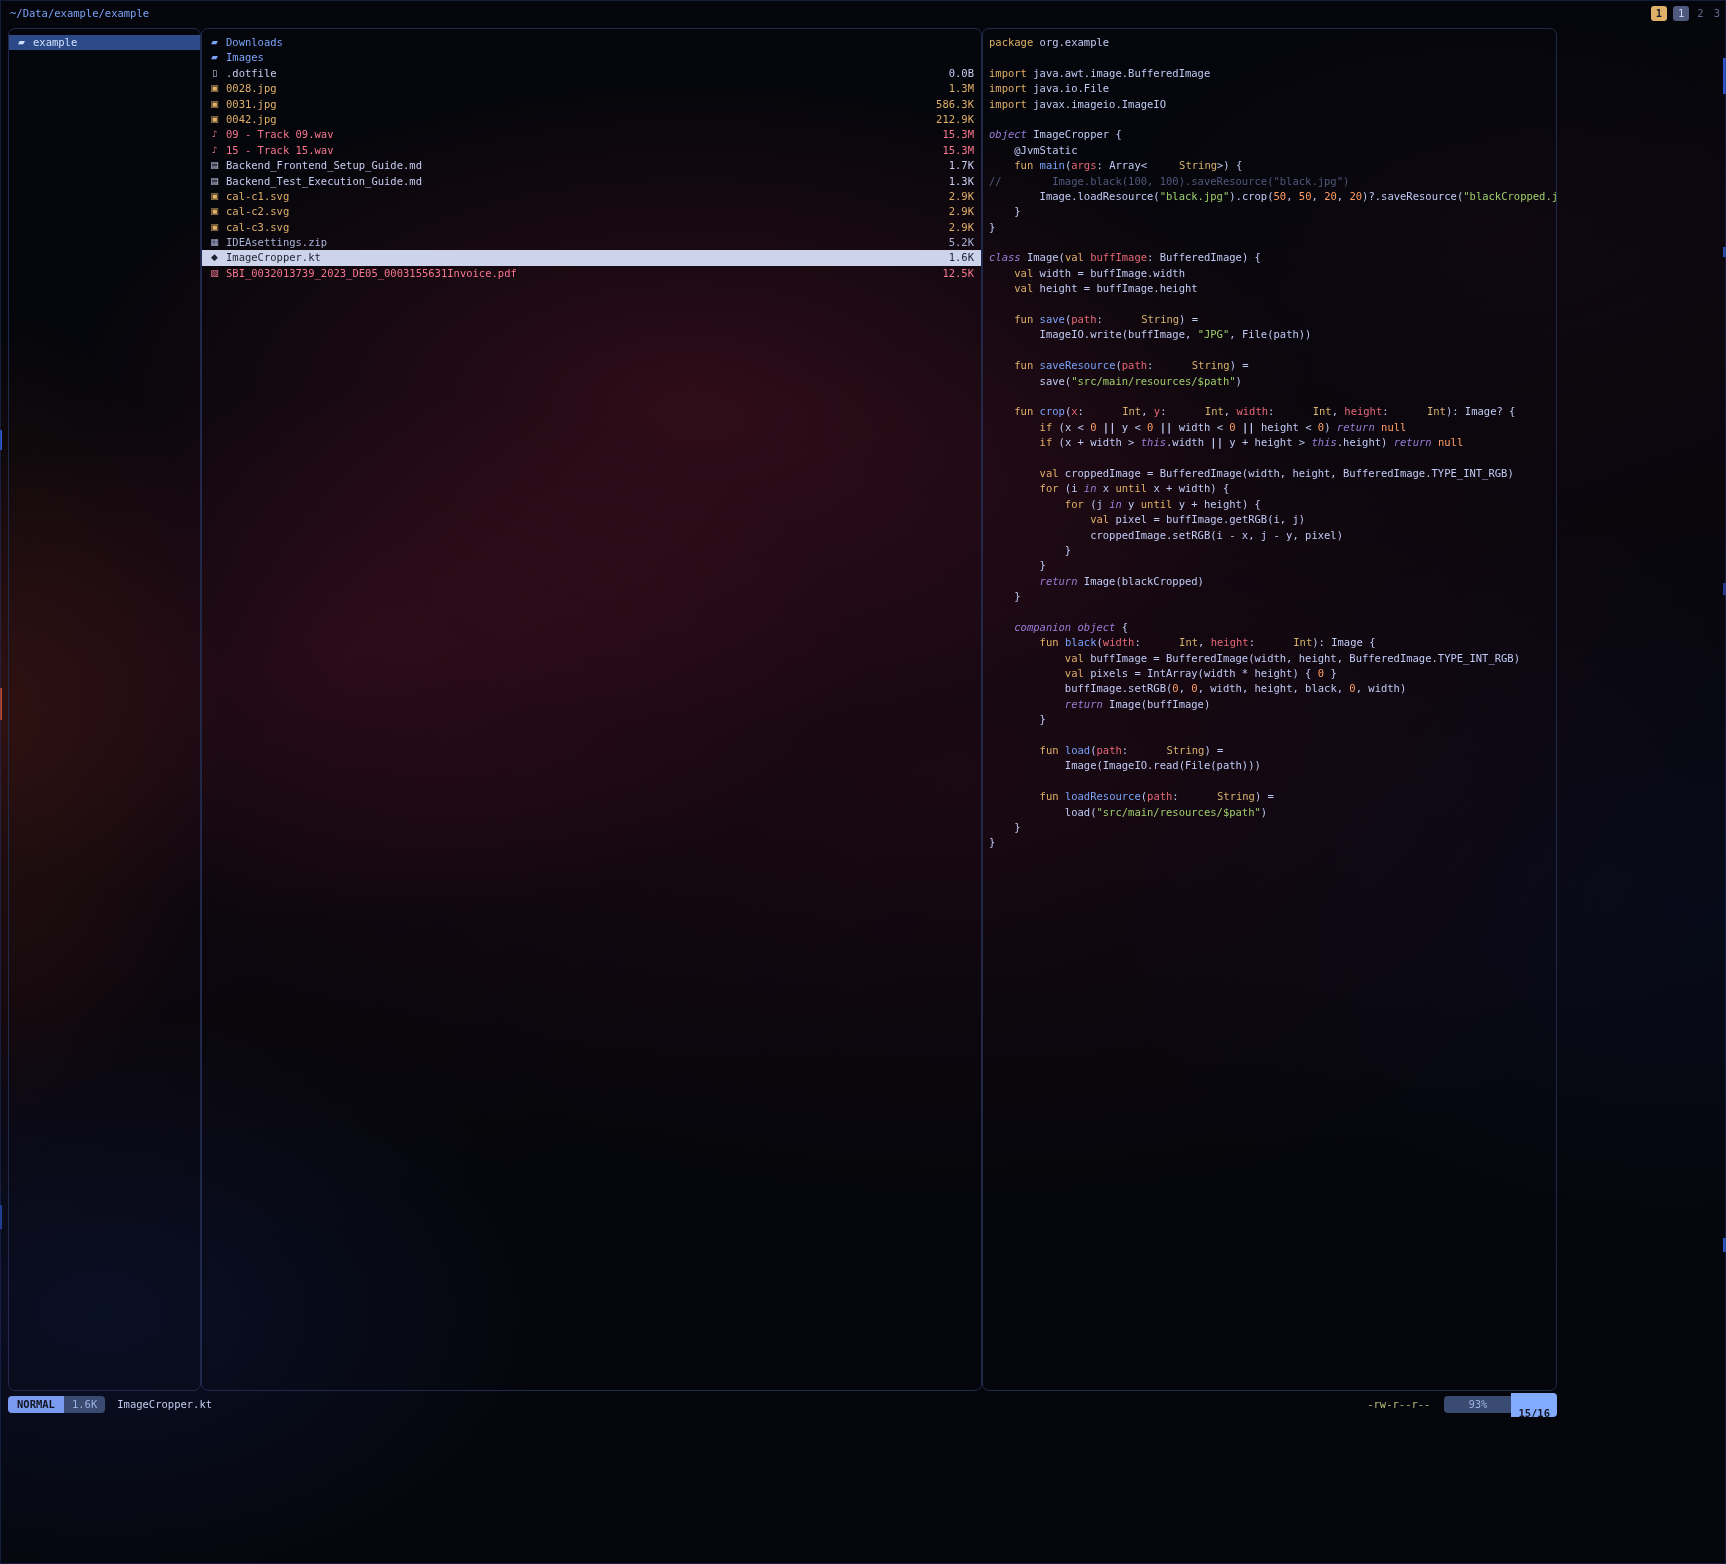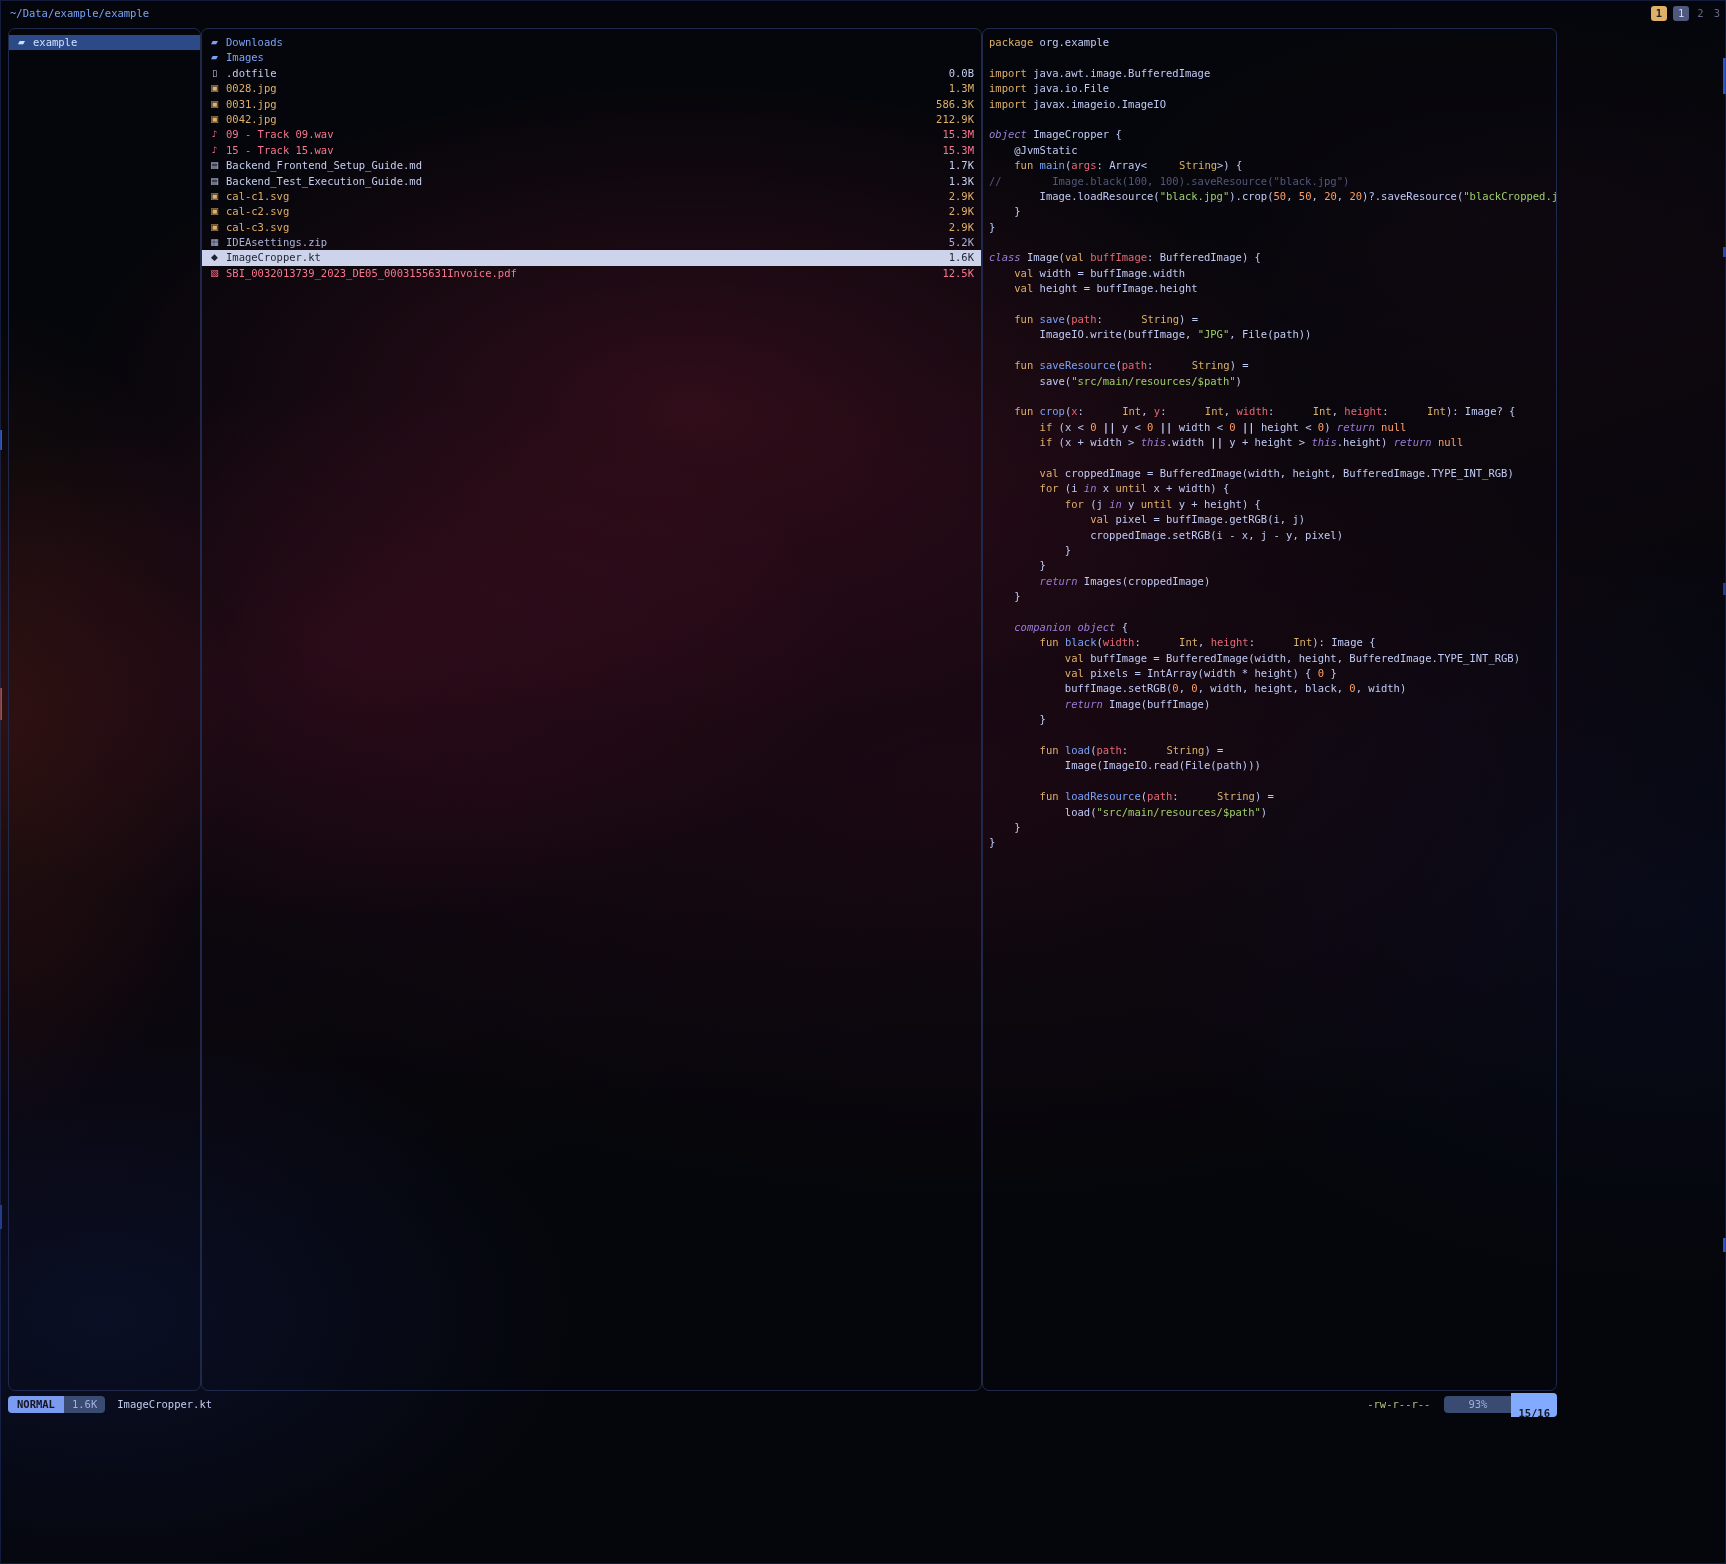--- a/index.html
+++ b/index.html
@@ -153,21 +153,21 @@
         <div class="code-line"><span class="tok-fg">        </span><span class="tok-kw">if</span><span class="tok-fg"> (x &lt; </span><span class="tok-num">0</span><span class="tok-fg"> </span><span class="tok-op">||</span><span class="tok-fg"> y &lt; </span><span class="tok-num">0</span><span class="tok-fg"> </span><span class="tok-op">||</span><span class="tok-fg"> width &lt; </span><span class="tok-num">0</span><span class="tok-fg"> </span><span class="tok-op">||</span><span class="tok-fg"> height &lt; </span><span class="tok-num">0</span><span class="tok-fg">) </span><span class="tok-kwi">return</span><span class="tok-fg"> </span><span class="tok-num">null</span></div>
         <div class="code-line"><span class="tok-fg">        </span><span class="tok-kw">if</span><span class="tok-fg"> (x + width &gt; </span><span class="tok-kwi">this</span><span class="tok-fg">.width </span><span class="tok-op">||</span><span class="tok-fg"> y + height &gt; </span><span class="tok-kwi">this</span><span class="tok-fg">.height) </span><span class="tok-kwi">return</span><span class="tok-fg"> </span><span class="tok-num">null</span></div>
         <div class="code-line">&nbsp;</div>
         <div class="code-line"><span class="tok-fg">        </span><span class="tok-kw">val</span><span class="tok-fg"> croppedImage = BufferedImage(width, height, BufferedImage.TYPE_INT_RGB)</span></div>
         <div class="code-line"><span class="tok-fg">        </span><span class="tok-kw">for</span><span class="tok-fg"> (i </span><span class="tok-kwi">in</span><span class="tok-fg"> x </span><span class="tok-kw">until</span><span class="tok-fg"> x + width) {</span></div>
         <div class="code-line"><span class="tok-fg">            </span><span class="tok-kw">for</span><span class="tok-fg"> (j </span><span class="tok-kwi">in</span><span class="tok-fg"> y </span><span class="tok-kw">until</span><span class="tok-fg"> y + height) {</span></div>
         <div class="code-line"><span class="tok-fg">                </span><span class="tok-kw">val</span><span class="tok-fg"> pixel = buffImage.getRGB(i, j)</span></div>
         <div class="code-line"><span class="tok-fg">                croppedImage.setRGB(i - x, j - y, pixel)</span></div>
         <div class="code-line"><span class="tok-fg">            }</span></div>
         <div class="code-line"><span class="tok-fg">        }</span></div>
-        <div class="code-line"><span class="tok-fg">        </span><span class="tok-kwi">return</span><span class="tok-fg"> Images(croppedImage)</span></div>
+        <div class="code-line"><span class="tok-fg">        </span><span class="tok-kwi">return</span><span class="tok-fg"> Image(blackCropped)</span></div>
         <div class="code-line"><span class="tok-fg">    }</span></div>
         <div class="code-line">&nbsp;</div>
         <div class="code-line"><span class="tok-fg">    </span><span class="tok-kwi">companion object</span><span class="tok-fg"> {</span></div>
         <div class="code-line"><span class="tok-fg">        </span><span class="tok-kw">fun</span><span class="tok-fg"> </span><span class="tok-fn">black</span><span class="tok-fg">(</span><span class="tok-pa">width</span><span class="tok-fg">: </span><span class="tok-ty">Int</span><span class="tok-fg">, </span><span class="tok-pa">height</span><span class="tok-fg">: </span><span class="tok-ty">Int</span><span class="tok-fg">): Image {</span></div>
         <div class="code-line"><span class="tok-fg">            </span><span class="tok-kw">val</span><span class="tok-fg"> buffImage = BufferedImage(width, height, BufferedImage.TYPE_INT_RGB)</span></div>
         <div class="code-line"><span class="tok-fg">            </span><span class="tok-kw">val</span><span class="tok-fg"> pixels = IntArray(width * height) { </span><span class="tok-num">0</span><span class="tok-fg"> }</span></div>
         <div class="code-line"><span class="tok-fg">            buffImage.setRGB(</span><span class="tok-num">0</span><span class="tok-fg">, </span><span class="tok-num">0</span><span class="tok-fg">, width, height, black, </span><span class="tok-num">0</span><span class="tok-fg">, width)</span></div>
         <div class="code-line"><span class="tok-fg">            </span><span class="tok-kwi">return</span><span class="tok-fg"> Image(buffImage)</span></div>
         <div class="code-line"><span class="tok-fg">        }</span></div>
         <div class="code-line">&nbsp;</div>

